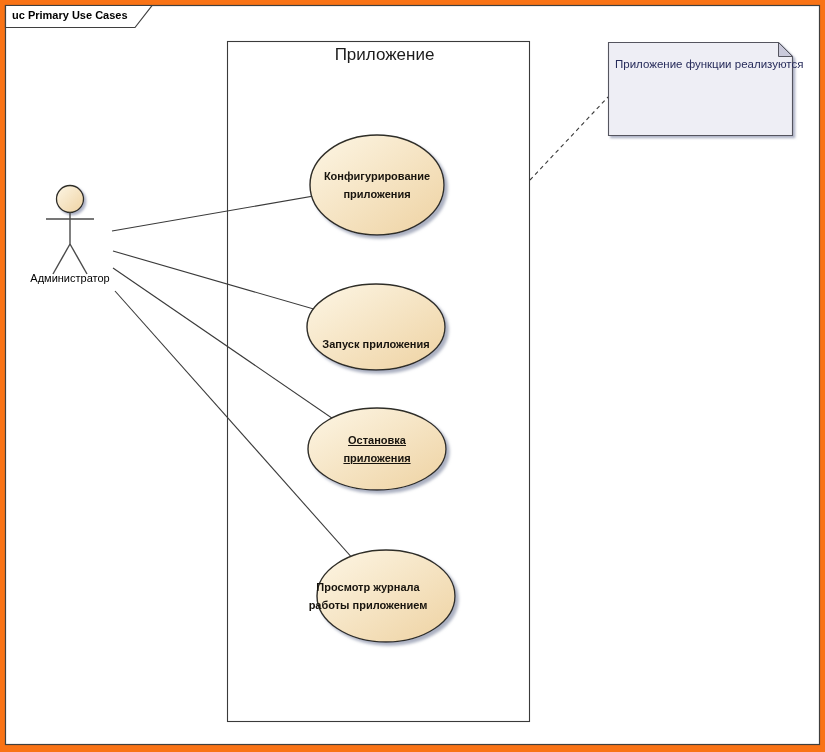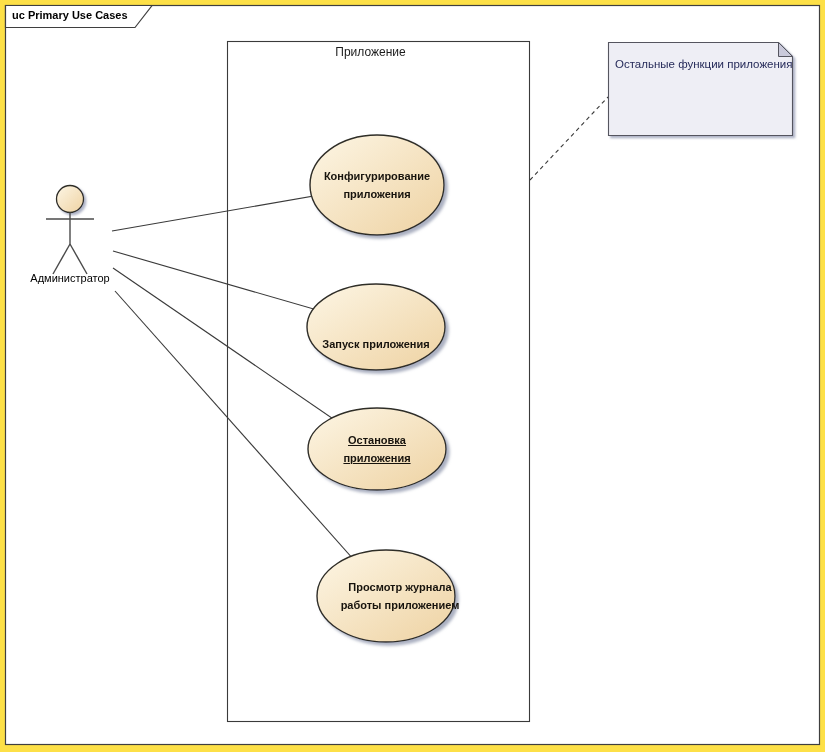--- a/index.html
+++ b/index.html
@@ -1,29 +1,29 @@
 <!DOCTYPE html>
 <html><head>
 <meta charset="utf-8">
 <style>
   html,body { margin:0; padding:0; background:#fff; }
   body {
     width:825px; height:752px; overflow:hidden;
     font-family:"Liberation Sans","DejaVu Sans",sans-serif;
   }
-  .stage { position:relative; width:825px; height:752px; background:#fde047; }
+  .stage { position:relative; width:825px; height:752px; background:#f97316; }
   .stage > svg { position:absolute; left:0; top:0; }
   .lbl { position:absolute; color:#141414; }
   .frame-title {
     left:12px; top:9px; font-size:11px; font-weight:bold; color:#000;
     white-space:nowrap;
   }
   .boundary-label {
-    left:219px; top:45px; width:303px; text-align:center;
-    font-size:12px; color:#1c1c1c;
+    left:233px; top:45px; width:303px; text-align:center;
+    font-size:17px; color:#1c1c1c;
   }
   .uc-label {
     position:absolute; transform:translate(-50%,-50%);
     text-align:center; font-size:11px; font-weight:bold; line-height:18px;
     color:#17130d; white-space:nowrap;
   }
   .actor-label {
     left:70px; top:272px; transform:translateX(-50%);
     font-size:11px; font-weight:normal; color:#000; white-space:nowrap;
   }
@@ -94,24 +94,24 @@
 
   <div class="uc-label" style="left:376px; top:344px;text-align:center;">
     <div>Запуск приложения</div>
   </div>
 
   <div class="uc-label" style="left:377px; top:449px;text-decoration:underline;">
     <div>Остановка</div>
     <div>приложения</div>
   </div>
 
-  <div class="uc-label" style="left:400px; top:596px;">
+  <div class="uc-label" style="left:368px; top:596px;">
     <div>Просмотр журнала</div>
     <div>работы приложением</div>
   </div>
 
   <div class="lbl actor-label">Администратор</div>
 
   <div class="lbl note-text">
-    <div>Остальные функции приложения</div>
+    <div>Приложение функции реализуются</div>
   </div>
 
 </div>
 
 </body></html>

